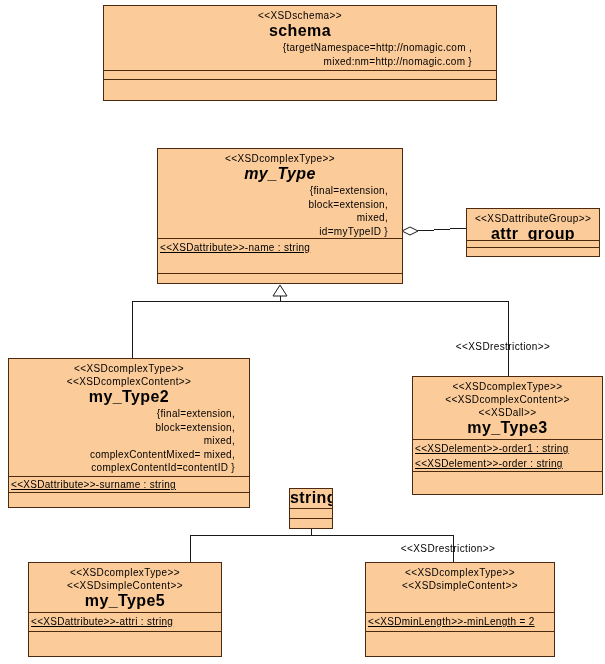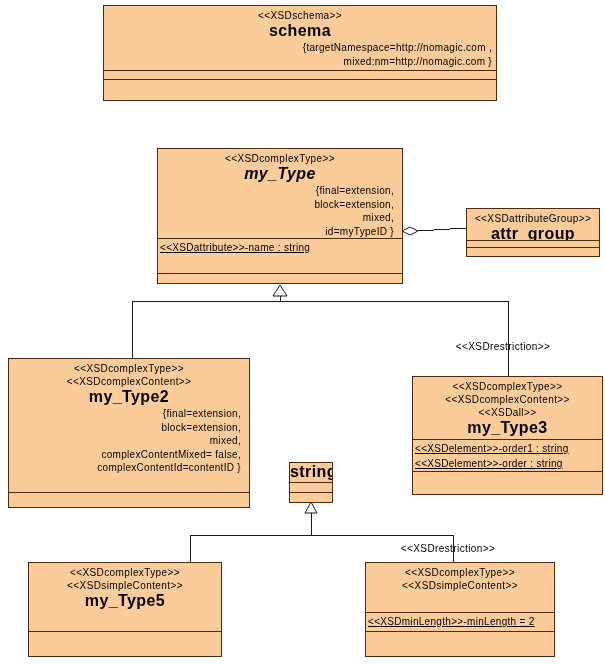--- a/index.html
+++ b/index.html
@@ -17,23 +17,23 @@
   svg.wires path, svg.wires line{stroke:var(--line);stroke-width:1;fill:none;shape-rendering:crispEdges;}
   svg.wires polygon{stroke:var(--line);stroke-width:1;fill:#fff;}
   .box{
     position:absolute;background:var(--fill);border:1px solid var(--border);
     display:flex;flex-direction:column;box-sizing:border-box;
   }
   .hdr{flex:1 1 auto;padding-top:3px;overflow:hidden;}
   .stereo{text-align:center;line-height:13px;letter-spacing:.4px;white-space:nowrap;}
   .bname{text-align:center;font-weight:bold;font-size:16px;line-height:15px;margin-top:1px;letter-spacing:.4px;}
   .bname.italic{font-style:italic;}
-  .tags{text-align:right;line-height:13.5px;letter-spacing:.3px;padding-right:8px;margin-top:3px;}
+  .tags{text-align:right;line-height:13.5px;letter-spacing:.3px;padding-right:14px;margin-top:3px;}
   .tags div{white-space:nowrap;}
-  .tags.wide{padding-right:4px;}
+  .tags.wide{padding-right:24px;}
   .comp{flex:0 0 auto;border-top:1px solid var(--border);padding:1px 0 0 2px;line-height:15px;box-sizing:border-box;overflow:hidden;}
   .comp div{white-space:nowrap;letter-spacing:.3px;text-decoration:underline;}
   .edge-label{position:absolute;text-align:center;letter-spacing:.4px;white-space:nowrap;}
 </style>
 </head>
 <body>
 
 <div class="canvas">
 
   <svg class="wires">
@@ -89,54 +89,60 @@
 
   <div class="box" style="left:8px;top:358px;width:242px;height:150px;">
     <div class="hdr">
       <div class="stereo">&lt;&lt;XSDcomplexType&gt;&gt;</div>
       <div class="stereo">&lt;&lt;XSDcomplexContent&gt;&gt;</div>
       <div class="bname">my_Type2</div>
       <div class="tags">
         <div>{final=extension,</div>
         <div>block=extension,</div>
         <div>mixed,</div>
-        <div>complexContentMixed= false,</div>
+        <div>complexContentMixed= mixed,</div>
         <div>complexContentId=contentID }</div>
       </div>
+    </div>
+    <div class="comp" style="height:16px;line-height:14px;">
+      <div>&lt;&lt;XSDattribute&gt;&gt;-surname : string</div>
     </div>
     <div class="comp" style="height:15px;"></div>
   </div>
 
   <div class="box" style="left:412px;top:376px;width:191px;height:119px;">
     <div class="hdr">
       <div class="stereo">&lt;&lt;XSDcomplexType&gt;&gt;</div>
       <div class="stereo">&lt;&lt;XSDcomplexContent&gt;&gt;</div>
       <div class="stereo">&lt;&lt;XSDall&gt;&gt;</div>
       <div class="bname">my_Type3</div>
     </div>
     <div class="comp" style="height:32px;line-height:15px;">
       <div>&lt;&lt;XSDelement&gt;&gt;-order1 : string</div>
       <div>&lt;&lt;XSDelement&gt;&gt;-order : string</div>
     </div>
     <div class="comp" style="height:23px;"></div>
   </div>
 
-  <div class="box" style="left:289px;top:462px;width:44px;height:41px;">
+  <div class="box" style="left:289px;top:488px;width:44px;height:41px;">
     <div class="hdr" style="padding-top:1px;">
       <div class="bname" style="margin-top:0;">string</div>
     </div>
     <div class="comp" style="height:10px;"></div>
     <div class="comp" style="height:10px;"></div>
   </div>
 
   <div class="box" style="left:28px;top:562px;width:194px;height:95px;">
     <div class="hdr">
       <div class="stereo">&lt;&lt;XSDcomplexType&gt;&gt;</div>
       <div class="stereo">&lt;&lt;XSDsimpleContent&gt;&gt;</div>
       <div class="bname">my_Type5</div>
+    </div>
+    <div class="comp" style="height:19px;line-height:16px;">
+      <div>&lt;&lt;XSDattribute&gt;&gt;-attri : string</div>
     </div>
     <div class="comp" style="height:25px;"></div>
   </div>
 
   <div class="box" style="left:365px;top:562px;width:190px;height:95px;">
     <div class="hdr">
       <div class="stereo">&lt;&lt;XSDcomplexType&gt;&gt;</div>
       <div class="stereo">&lt;&lt;XSDsimpleContent&gt;&gt;</div>
     </div>
     <div class="comp" style="height:19px;line-height:16px;">

